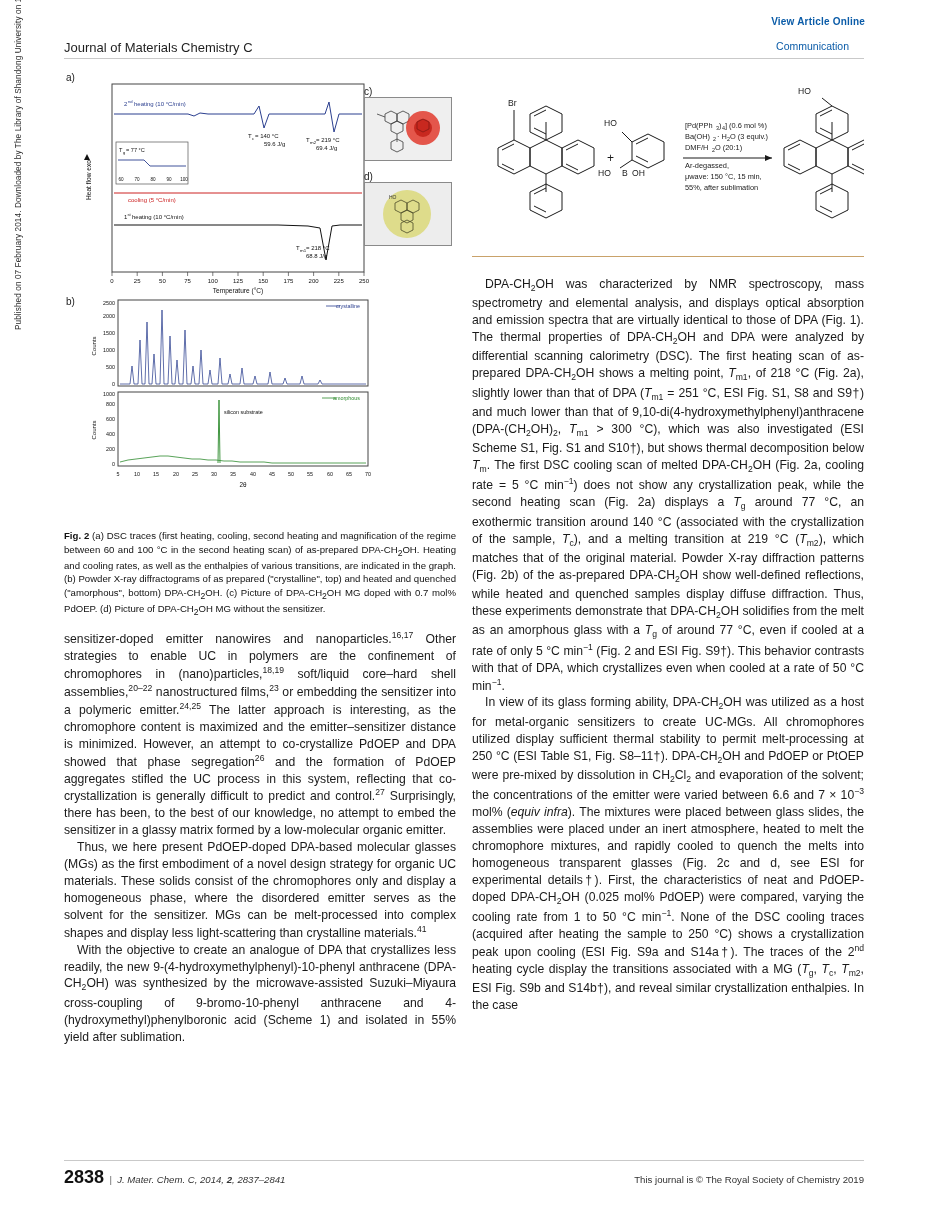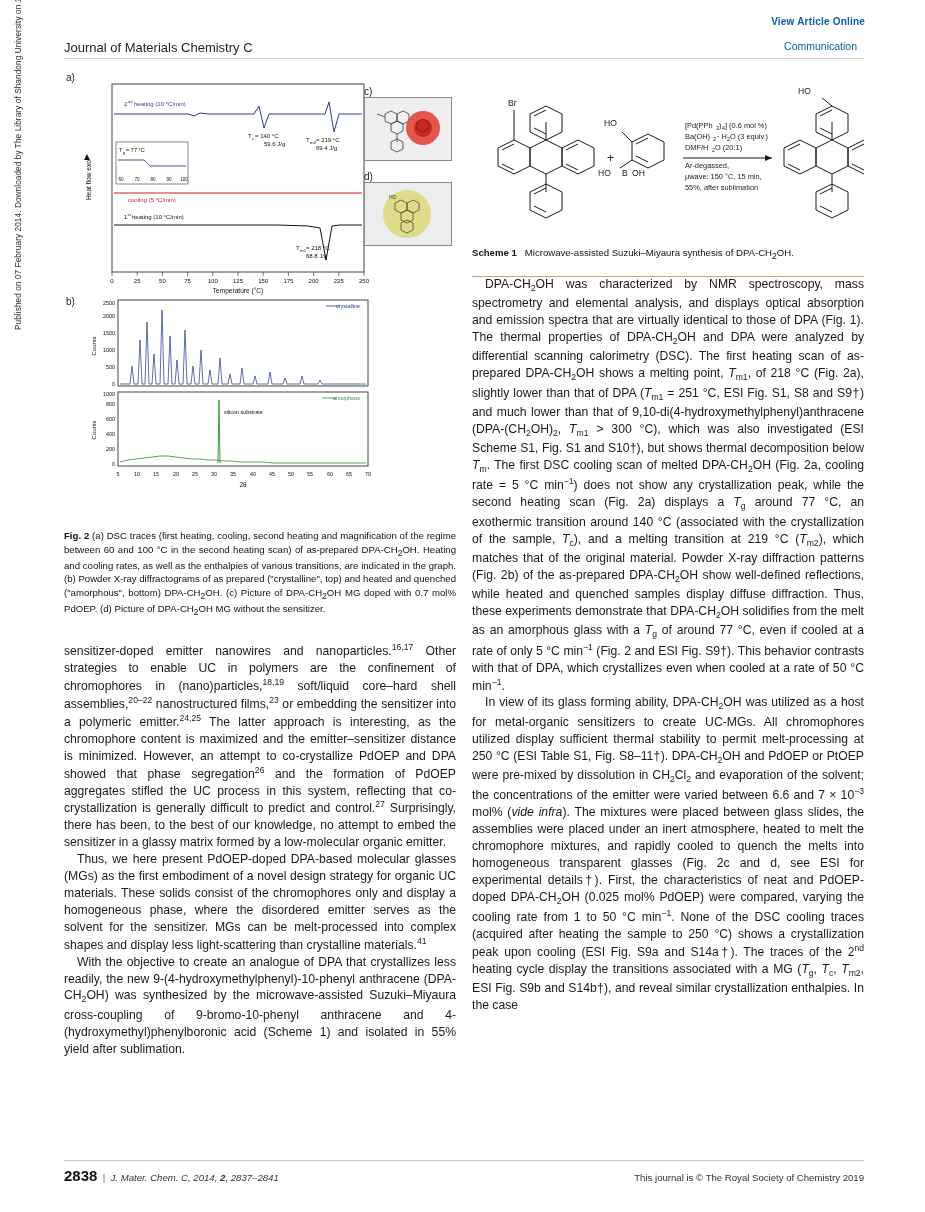--- a/index.html
+++ b/index.html
@@ -17,21 +17,21 @@
   .view-online{
     position:absolute;right:60px;top:16px;
     font-family:"Liberation Sans",sans-serif;font-size:10px;font-weight:bold;
     color:#0b5ca8;letter-spacing:.2px;
   }
   .hdr-left{
     position:absolute;left:64px;top:40px;
     font-family:"Liberation Sans",sans-serif;font-size:13px;color:#1f1f1f;
   }
   .hdr-right{
-    position:absolute;right:68px;top:40px;
+    position:absolute;right:76px;top:40px;
     font-family:"Liberation Sans",sans-serif;font-size:10.5px;color:#0b5ca8;
   }
   .hdr-rule{
     position:absolute;left:64px;top:58px;width:800px;height:1px;background:#c9c9c9;
   }
 
   
   .col-left{position:absolute;left:64px;top:70px;width:392px;}
   .col-right{position:absolute;left:472px;top:70px;width:392px;}
 
@@ -72,21 +72,21 @@
   }
   .scheme-rule{width:392px;height:1px;background:#c9a26a;margin-top:14px;}
 
   
   .footer{position:absolute;left:64px;top:1160px;width:800px;}
   .footer-rule{width:800px;height:1px;background:#c9c9c9;}
   .footer-row{
     display:flex;justify-content:space-between;align-items:baseline;
     margin-top:6px;font-family:"Liberation Sans",sans-serif;font-size:9.6px;color:#333;
   }
-  .pageno{font-weight:bold;font-size:15px;color:#111;}
+  .pageno{font-weight:bold;font-size:18px;color:#111;}
   .foot-left{font-style:italic;}
 </style>
 </head>
 <body>
 
 <div class="side-note">Published on 07 February 2014. Downloaded by The Library of Shandong University on 18/01/2015 08:00:00.</div>
 
 <div class="view-online">View Article Online</div>
 <div class="hdr-left">Journal of Materials Chemistry C</div>
 <div class="hdr-right">Communication</div>
@@ -277,21 +277,21 @@
         heating scan) of as-prepared DPA-CH<sub>2</sub>OH. Heating and cooling rates,
         as well as the enthalpies of various transitions, are indicated in the
         graph. (b) Powder X-ray diffractograms of as prepared ("crystalline",
         top) and heated and quenched ("amorphous", bottom) DPA-CH<sub>2</sub>OH.
         (c) Picture of DPA-CH<sub>2</sub>OH MG doped with 0.7 mol% PdOEP. (d) Picture
         of DPA-CH<sub>2</sub>OH MG without the sensitizer.
       </span>
     </div>
   </div>
 
-  <div class="body-text" style="margin-top:24px;">
+  <div class="body-text" style="margin-top:12px;">
     <p>sensitizer-doped emitter nanowires and nanoparticles.<sup>16,17</sup> Other
       strategies to enable UC in polymers are the confinement of
       chromophores in (nano)particles,<sup>18,19</sup> soft/liquid core–hard shell
       assemblies,<sup>20–22</sup> nanostructured films,<sup>23</sup> or embedding the sensitizer
       into a polymeric emitter.<sup>24,25</sup> The latter approach is interesting, as
       the chromophore content is maximized and the emitter–sensitizer
       distance is minimized. However, an attempt to co-crystallize PdOEP
       and DPA showed that phase segregation<sup>26</sup> and the formation of
       PdOEP aggregates stifled the UC process in this system, reflecting
       that co-crystallization is generally difficult to predict and control.<sup>27</sup>
@@ -388,24 +388,20 @@
         <line x1="348" y1="58" x2="360" y2="64"></line>
         <line x1="360" y1="36" x2="350" y2="28"></line>
         <line x1="360" y1="104" x2="360" y2="122"></line>
         <polygon points="344,122 360,114 376,122 376,140 360,148 344,140"></polygon>
         <line x1="348" y1="124" x2="360" y2="118"></line>
         <line x1="348" y1="136" x2="360" y2="142"></line>
       </g>
       <text x="326" y="24" font-family="Liberation Sans, sans-serif" font-size="8.6" fill="#1a1a1a">HO</text>
     </svg>
 
-    <div class="scheme-cap">
-      <b>Scheme 1</b>
-      <span>&nbsp;&nbsp;Microwave-assisted Suzuki–Miyaura synthesis of DPA-CH<sub>2</sub>OH.</span>
-    </div>
     <div class="scheme-rule"></div>
   </div>
 
   <div class="body-text" style="margin-top:34px;">
     <p class="ind">DPA-CH<sub>2</sub>OH was characterized by NMR spectroscopy, mass
       spectrometry and elemental analysis, and displays optical
       absorption and emission spectra that are virtually identical to
       those of DPA (Fig. 1). The thermal properties of DPA-CH<sub>2</sub>OH
       and DPA were analyzed by differential scanning calorimetry
       (DSC). The first heating scan of as-prepared DPA-CH<sub>2</sub>OH shows
@@ -427,21 +423,21 @@
       from the melt as an amorphous glass with a <span class="ital">T</span><sub>g</sub> of around
       77 °C, even if cooled at a rate of only 5 °C min<sup>−1</sup> (Fig. 2 and ESI
       Fig. S9†). This behavior contrasts with that of DPA, which
       crystallizes even when cooled at a rate of 50 °C min<sup>−1</sup>.</p>
     <p class="ind">In view of its glass forming ability, DPA-CH<sub>2</sub>OH was utilized
       as a host for metal-organic sensitizers to create UC-MGs. All
       chromophores utilized display sufficient thermal stability to
       permit melt-processing at 250 °C (ESI Table S1, Fig. S8–11†).
       DPA-CH<sub>2</sub>OH and PdOEP or PtOEP were pre-mixed by dissolution
       in CH<sub>2</sub>Cl<sub>2</sub> and evaporation of the solvent; the concentrations of the emitter were varied between 6.6 and 7 × 10<sup>−3</sup> mol%
-      (<span class="ital">vide infra</span>). The mixtures were placed between glass slides, the
+      (<span class="ital">equiv infra</span>). The mixtures were placed between glass slides, the
       assemblies were placed under an inert atmosphere, heated to
       melt the chromophore mixtures, and rapidly cooled to quench
       the melts into homogeneous transparent glasses (Fig. 2c and d,
       see ESI for experimental details†). First, the characteristics of
       neat and PdOEP-doped DPA-CH<sub>2</sub>OH (0.025 mol% PdOEP) were
       compared, varying the cooling rate from 1 to 50 °C min<sup>−1</sup>. None
       of the DSC cooling traces (acquired after heating the sample to
       250 °C) shows a crystallization peak upon cooling (ESI Fig. S9a
       and S14a†). The traces of the 2<sup>nd</sup> heating cycle display the
       transitions associated with a MG (<span class="ital">T</span><sub>g</sub>, <span class="ital">T</span><sub>c</sub>, <span class="ital">T</span><sub>m2</sub>, ESI Fig. S9b and

